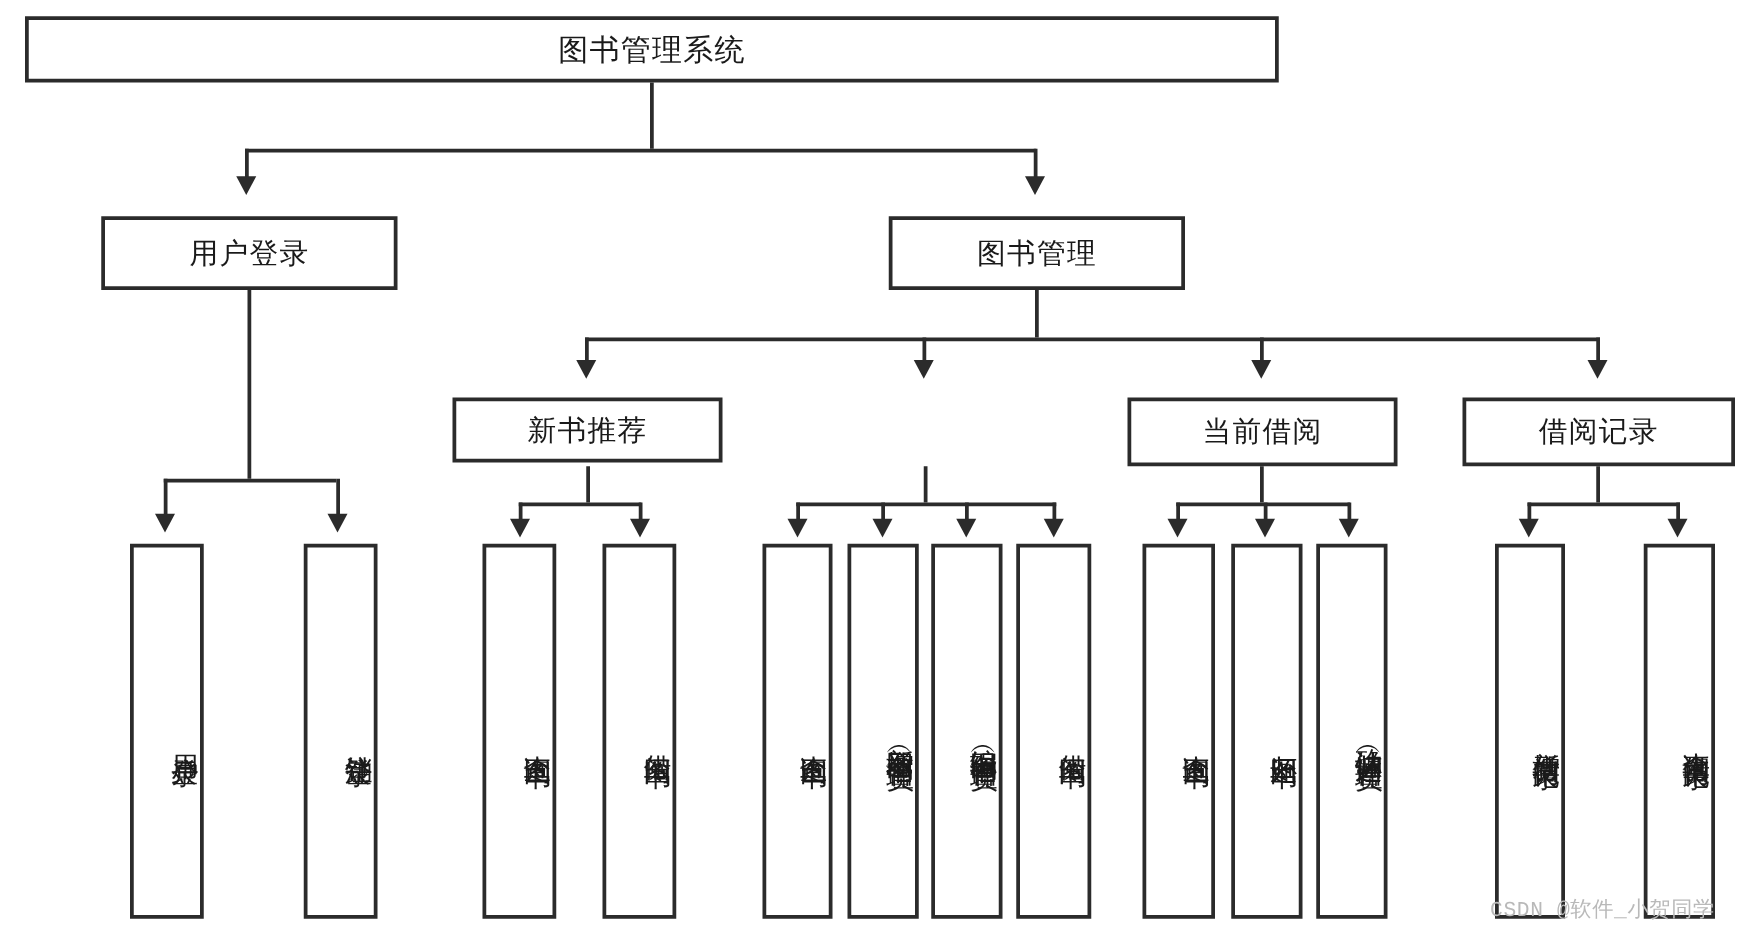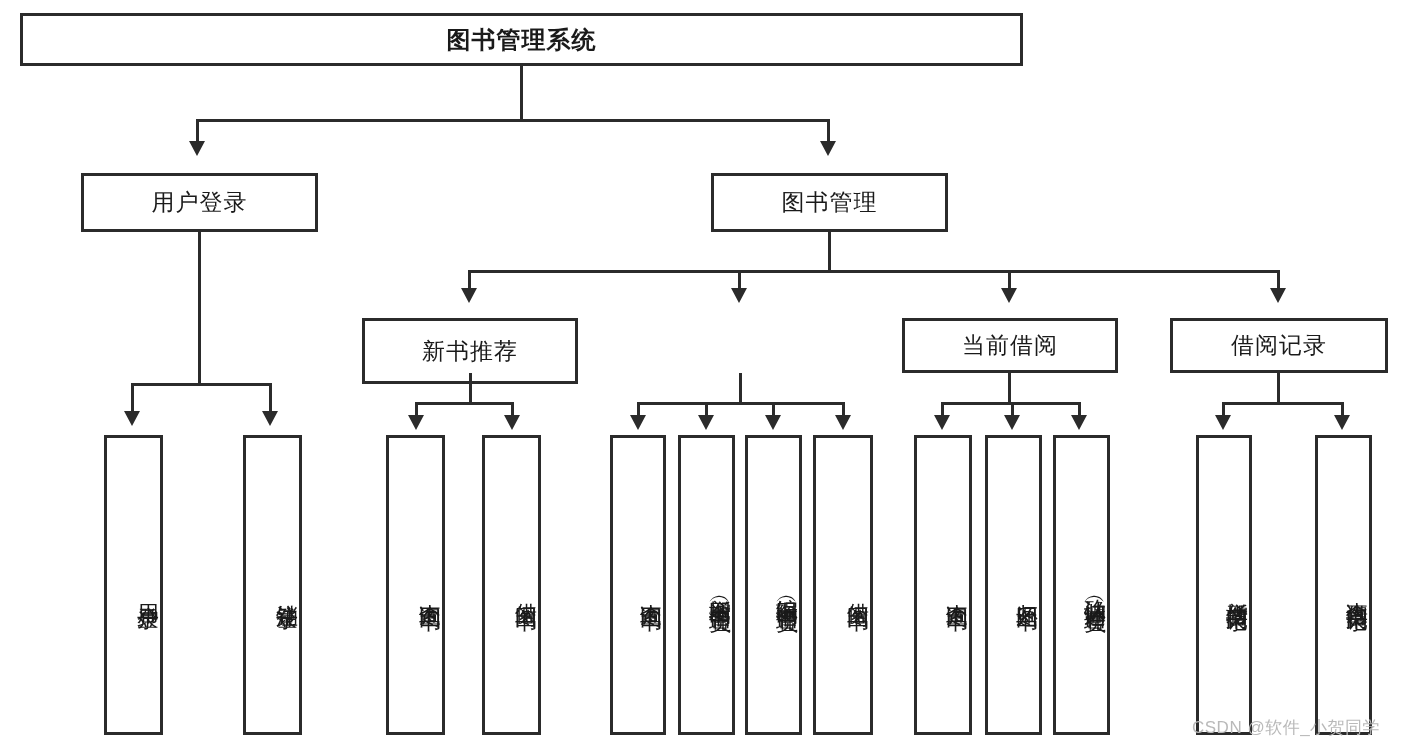--- a/index.html
+++ b/index.html
@@ -72,21 +72,21 @@
     letter-spacing: 0.5px;
     white-space: nowrap;
     user-select: none;
   }
 </style>
 </head>
 <body>
 
 <div id="canvas">
 
-  <div class="node horiz root" style="left:20px; top:13px; width:1003px; height:53px;font-weight:bold;">
+  <div class="node horiz root" style="left:20px; top:13px; width:1003px; height:53px;">
     <span class="txt">图书管理系统</span>
   </div>
 
   <div class="vline" style="left:520px; top:66px; width:3px; height:53px;"></div>
 
   <div class="hline" style="left:196px; top:119px; width:633px; height:3px;"></div>
 
   <div class="vline" style="left:196px; top:119px; width:3px; height:24px;"></div>
   <div class="arrow" style="left:189px; top:141px;"></div>
   <div class="vline" style="left:827px; top:119px; width:3px; height:24px;"></div>
@@ -111,21 +111,21 @@
   <div class="hline" style="left:468px; top:270px; width:812px; height:3px;"></div>
   <div class="vline" style="left:468px; top:270px; width:3px; height:20px;"></div>
   <div class="arrow" style="left:461px; top:288px;"></div>
   <div class="vline" style="left:738px; top:270px; width:3px; height:20px;"></div>
   <div class="arrow" style="left:731px; top:288px;"></div>
   <div class="vline" style="left:1008px; top:270px; width:3px; height:20px;"></div>
   <div class="arrow" style="left:1001px; top:288px;"></div>
   <div class="vline" style="left:1277px; top:270px; width:3px; height:20px;"></div>
   <div class="arrow" style="left:1270px; top:288px;"></div>
 
-  <div class="node horiz" style="left:362px; top:318px; width:216px; height:66px;text-align:right;">
+  <div class="node horiz" style="left:362px; top:318px; width:216px; height:52px;text-align:right;">
     <span class="txt">新书推荐</span>
   </div>
   <div class="node horiz" style="left:1170px; top:318px; width:218px; height:55px;">
     <span class="txt">借阅记录</span>
   </div>
   <div class="node horiz" style="left:902px; top:318px; width:216px; height:55px;">
     <span class="txt">当前借阅</span>
   </div>
 
   <div class="vline" style="left:469px; top:373px; width:3px; height:29px;"></div>
@@ -199,15 +199,15 @@
     <span class="txt">确认归还（管理员）</span>
   </div>
 
   <div class="node vert" style="left:1196px; top:435px; width:56px; height:300px;">
     <span class="txt">新增借阅记录</span>
   </div>
   <div class="node vert" style="left:1315px; top:435px; width:57px; height:300px;">
     <span class="txt">查询借阅记录</span>
   </div>
 
-  <div class="watermark" style="left:1192px; top:716px;">CSDN @软件_小贺同学</div>
+  <div class="watermark" style="left:1192px; top:716px;font-family:Liberation Mono, monospace;">CSDN @软件_小贺同学</div>
 
 </div>
 
 </body></html>

